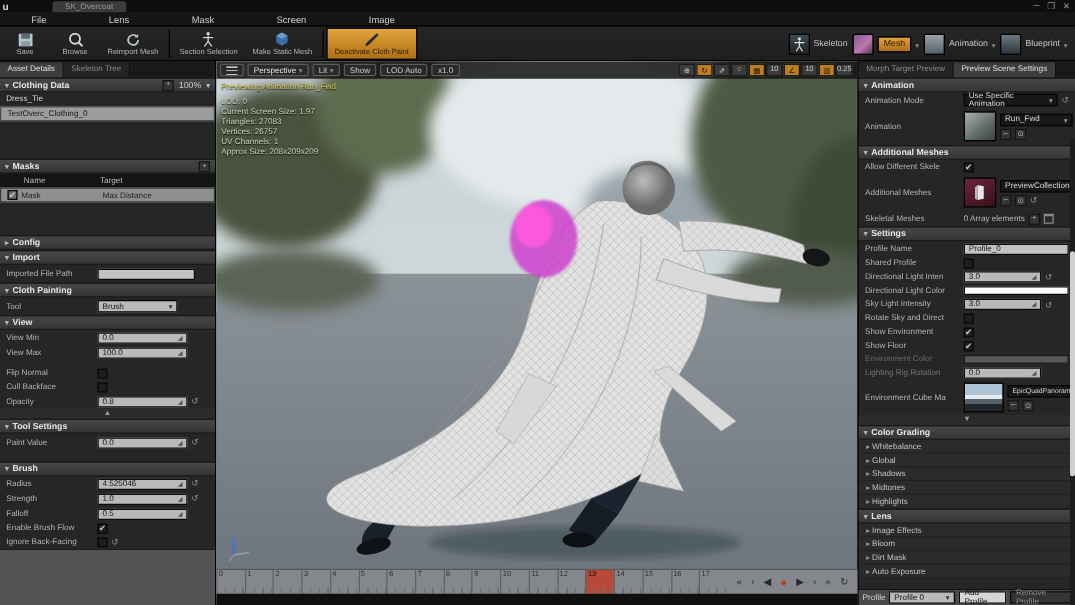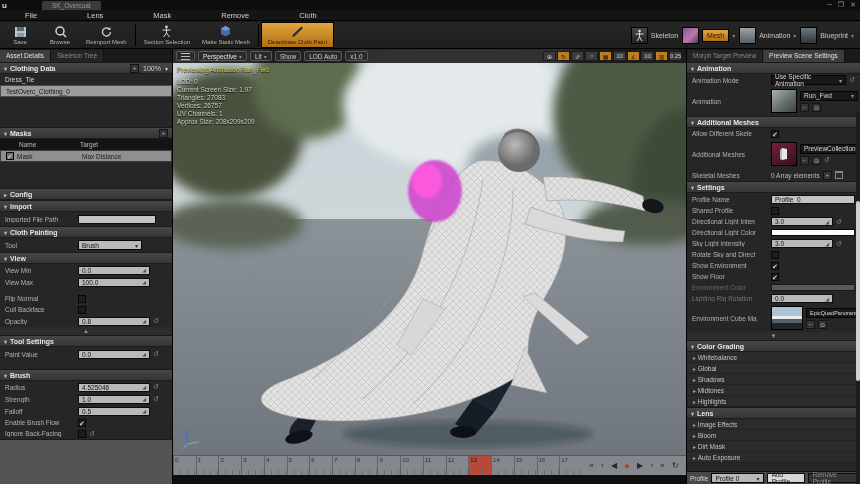--- a/index.html
+++ b/index.html
@@ -106,22 +106,22 @@
       <span>─</span>
       <span>❐</span>
       <span>✕</span>
     </span>
   </div>
 
   <div id="menubar" class="abs">
       <span>File</span>
       <span>Lens</span>
       <span>Mask</span>
-      <span>Remove</span>
-      <span>Cloth</span>
+      <span>Screen</span>
+      <span>Image</span>
     </div>
 
   <div id="toolbar" class="abs">
     <div class="tbtn">
       <span class="ticon">
         <svg width="13" height="12" viewBox="0 0 13 12">
             <rect x="1" y="1" width="11" height="10" fill="#b9c5cc"></rect>
             <rect x="3" y="1" width="7" height="4" fill="#5b6b74"></rect>
             <rect x="3" y="7" width="7" height="4" fill="#8b99a1"></rect>
           </svg>

